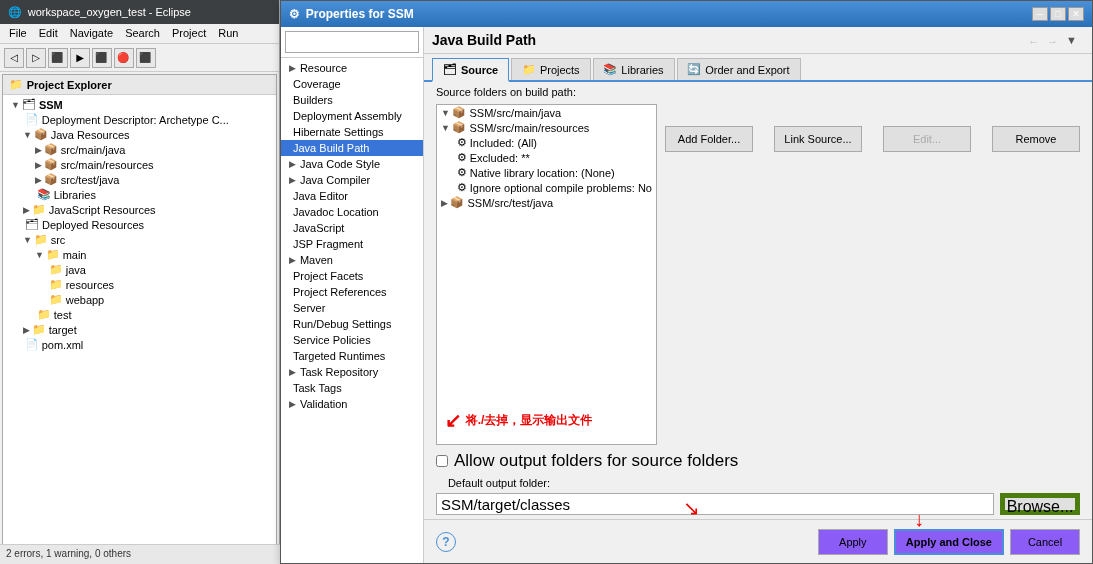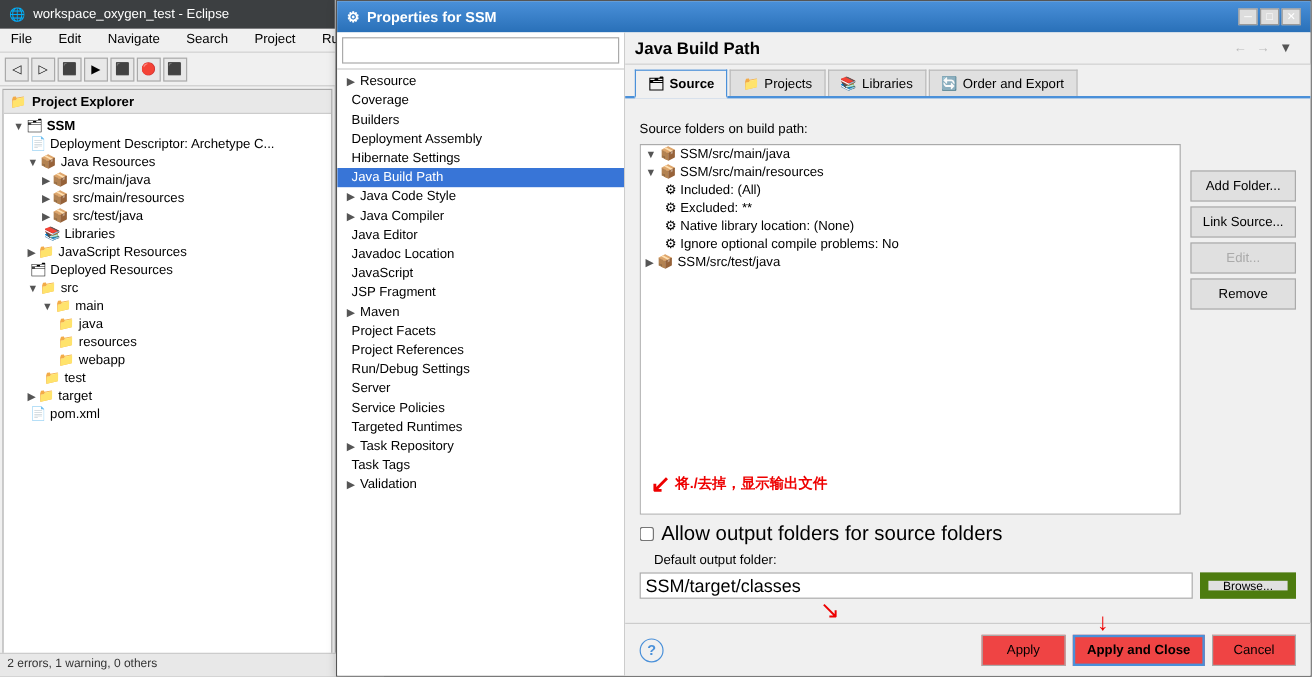--- a/index.html
+++ b/index.html
@@ -31,21 +31,21 @@
       display: flex;
       align-items: center;
       gap: 6px;
       height: 24px;
     }
 
     .eclipse-menubar {
       background: #f0f0f0;
       border-bottom: 1px solid #ccc;
       display: flex;
-      gap: 12px;
+      gap: 2px;
       padding: 2px 4px;
       height: 20px;
     }
     .eclipse-menubar span {
       font-size: 11px;
       padding: 1px 5px;
       cursor: pointer;
       color: #000;
     }
 
@@ -244,21 +244,21 @@
       border-color: #4a90d9;
       border-bottom: 2px solid #f0f0f0;
       margin-bottom: -2px;
       font-weight: bold;
     }
 
     .panel-content {
       flex: 1;
       display: flex;
       flex-direction: column;
-      padding: 20px 12px;
+      padding: 4px 12px;
       overflow: hidden;
     }
 
     .source-label {
       font-size: 11px;
       margin-bottom: 6px;
       color: #000;
     }
 
     .source-tree-area {
@@ -277,22 +277,22 @@
       align-items: center;
       gap: 3px;
       cursor: pointer;
       white-space: nowrap;
     }
     .source-tree-item .st-arrow { font-size: 9px; color: #555; }
     .source-tree-item .st-icon { font-size: 11px; }
 
     .side-buttons {
       display: flex;
-      flex-direction: column;
-      gap: 4px;
+      flex-direction: row;
+      gap: 21px;
       margin-left: 8px;
       padding-top: 22px;
     }
     .side-btn {
       width: 88px;
       height: 26px;
       background: #e0e0e0;
       border: 1px solid #aaa;
       font-size: 11px;
       cursor: pointer;
@@ -351,22 +351,22 @@
       height: 22px;
       border: 1px solid #aaa;
       padding: 2px 4px;
       font-size: 15px;
       background: #fff;
     }
     .browse-btn {
       width: 80px;
       height: 22px;
       background: #e0e0e0;
-      border: 7px solid #4d7c0f;
-      font-size: 10px;
+      border: 5px solid #4d7c0f;
+      font-size: 16px;
       cursor: pointer;
     }
 
     .dialog-footer {
       border-top: 1px solid #ccc;
       padding: 6px 12px;
       display: flex;
       align-items: center;
       justify-content: space-between;
       background: #f0f0f0;
@@ -376,21 +376,21 @@
     .footer-right {
       display: flex;
       gap: 6px;
       align-items: center;
     }
 
     .footer-btn {
       height: 26px;
       min-width: 70px;
       padding: 0 10px;
-      background: #ef4444;
+      background: #8b5cf6;
       border: 1px solid #aaa;
       font-size: 11px;
       cursor: pointer;
     }
     .footer-btn.primary {
       border: 2px solid #4a90d9;
       font-weight: bold;
     }
 
     .help-icon {
@@ -587,25 +587,25 @@
         <div class="cat-item">
           <span class="cat-arrow"></span>
             <span>Project Facets</span>
         </div>
         <div class="cat-item">
           <span class="cat-arrow"></span>
             <span>Project References</span>
         </div>
         <div class="cat-item">
           <span class="cat-arrow"></span>
+            <span>Server</span>
+        </div>
+        <div class="cat-item">
+          <span class="cat-arrow"></span>
             <span>Run/Debug Settings</span>
-        </div>
-        <div class="cat-item">
-          <span class="cat-arrow"></span>
-            <span>Server</span>
         </div>
         <div class="cat-item">
           <span class="cat-arrow"></span>
             <span>Service Policies</span>
         </div>
         <div class="cat-item">
           <span class="cat-arrow"></span>
             <span>Targeted Runtimes</span>
         </div>
         <div class="cat-item">

